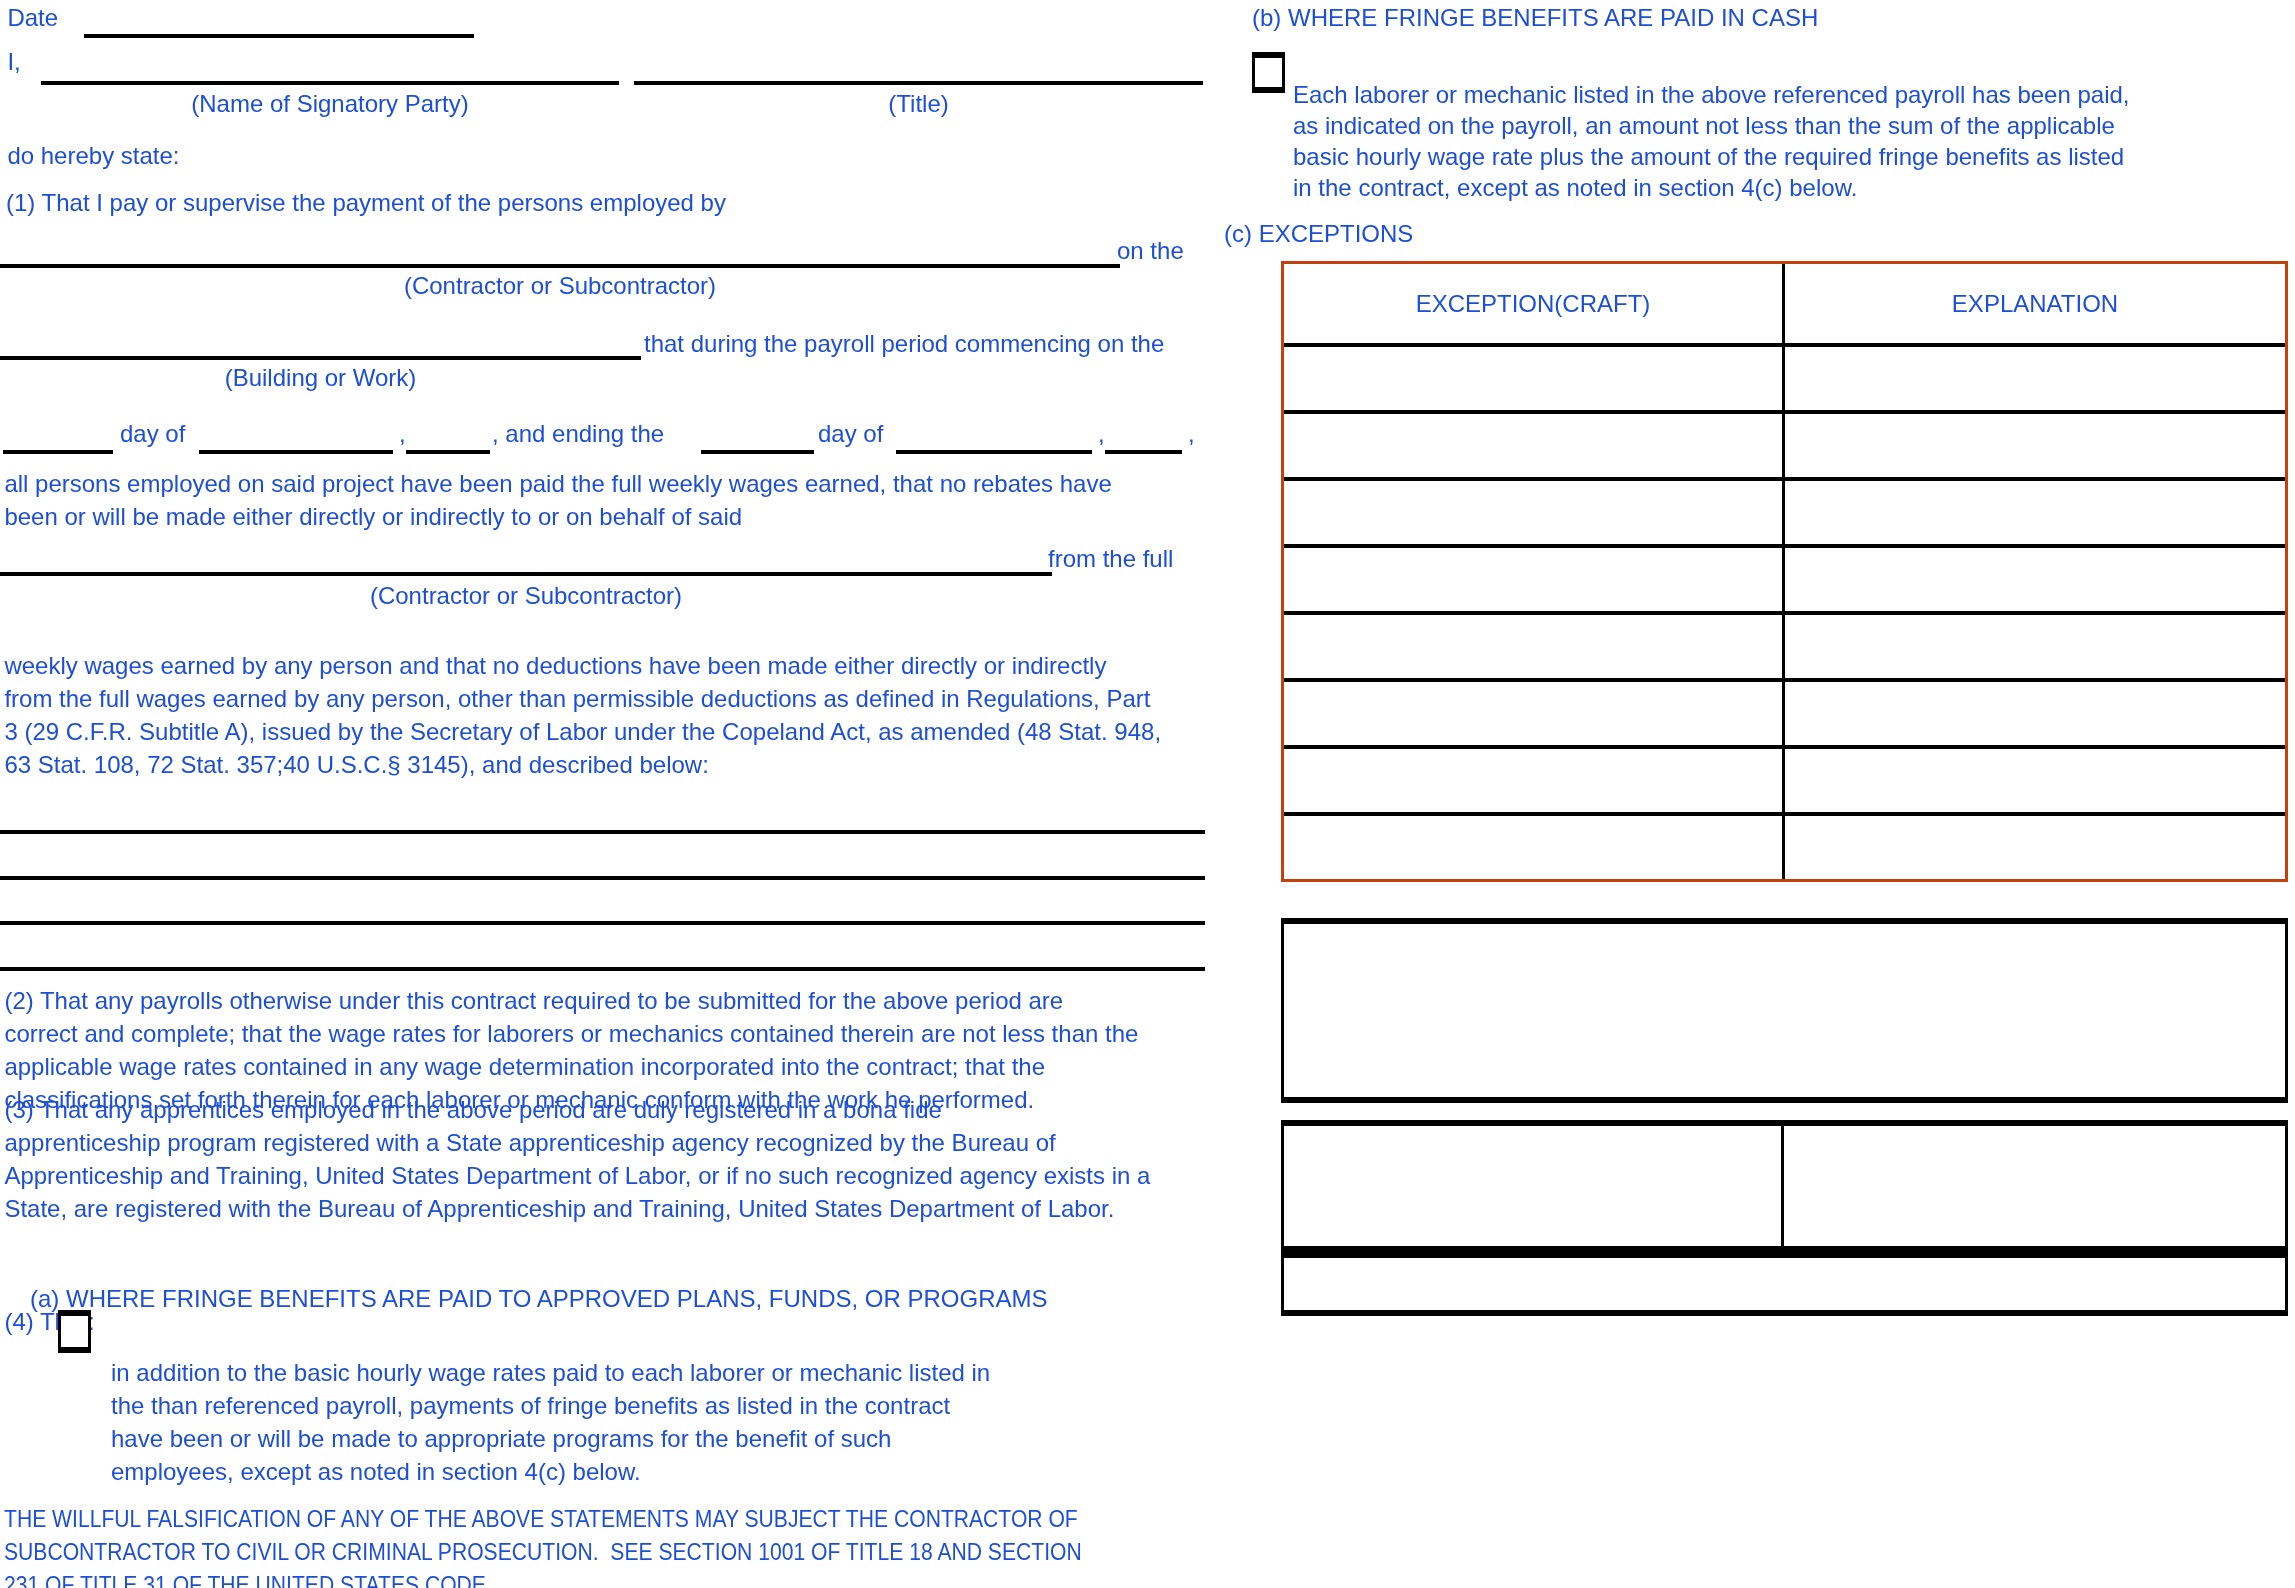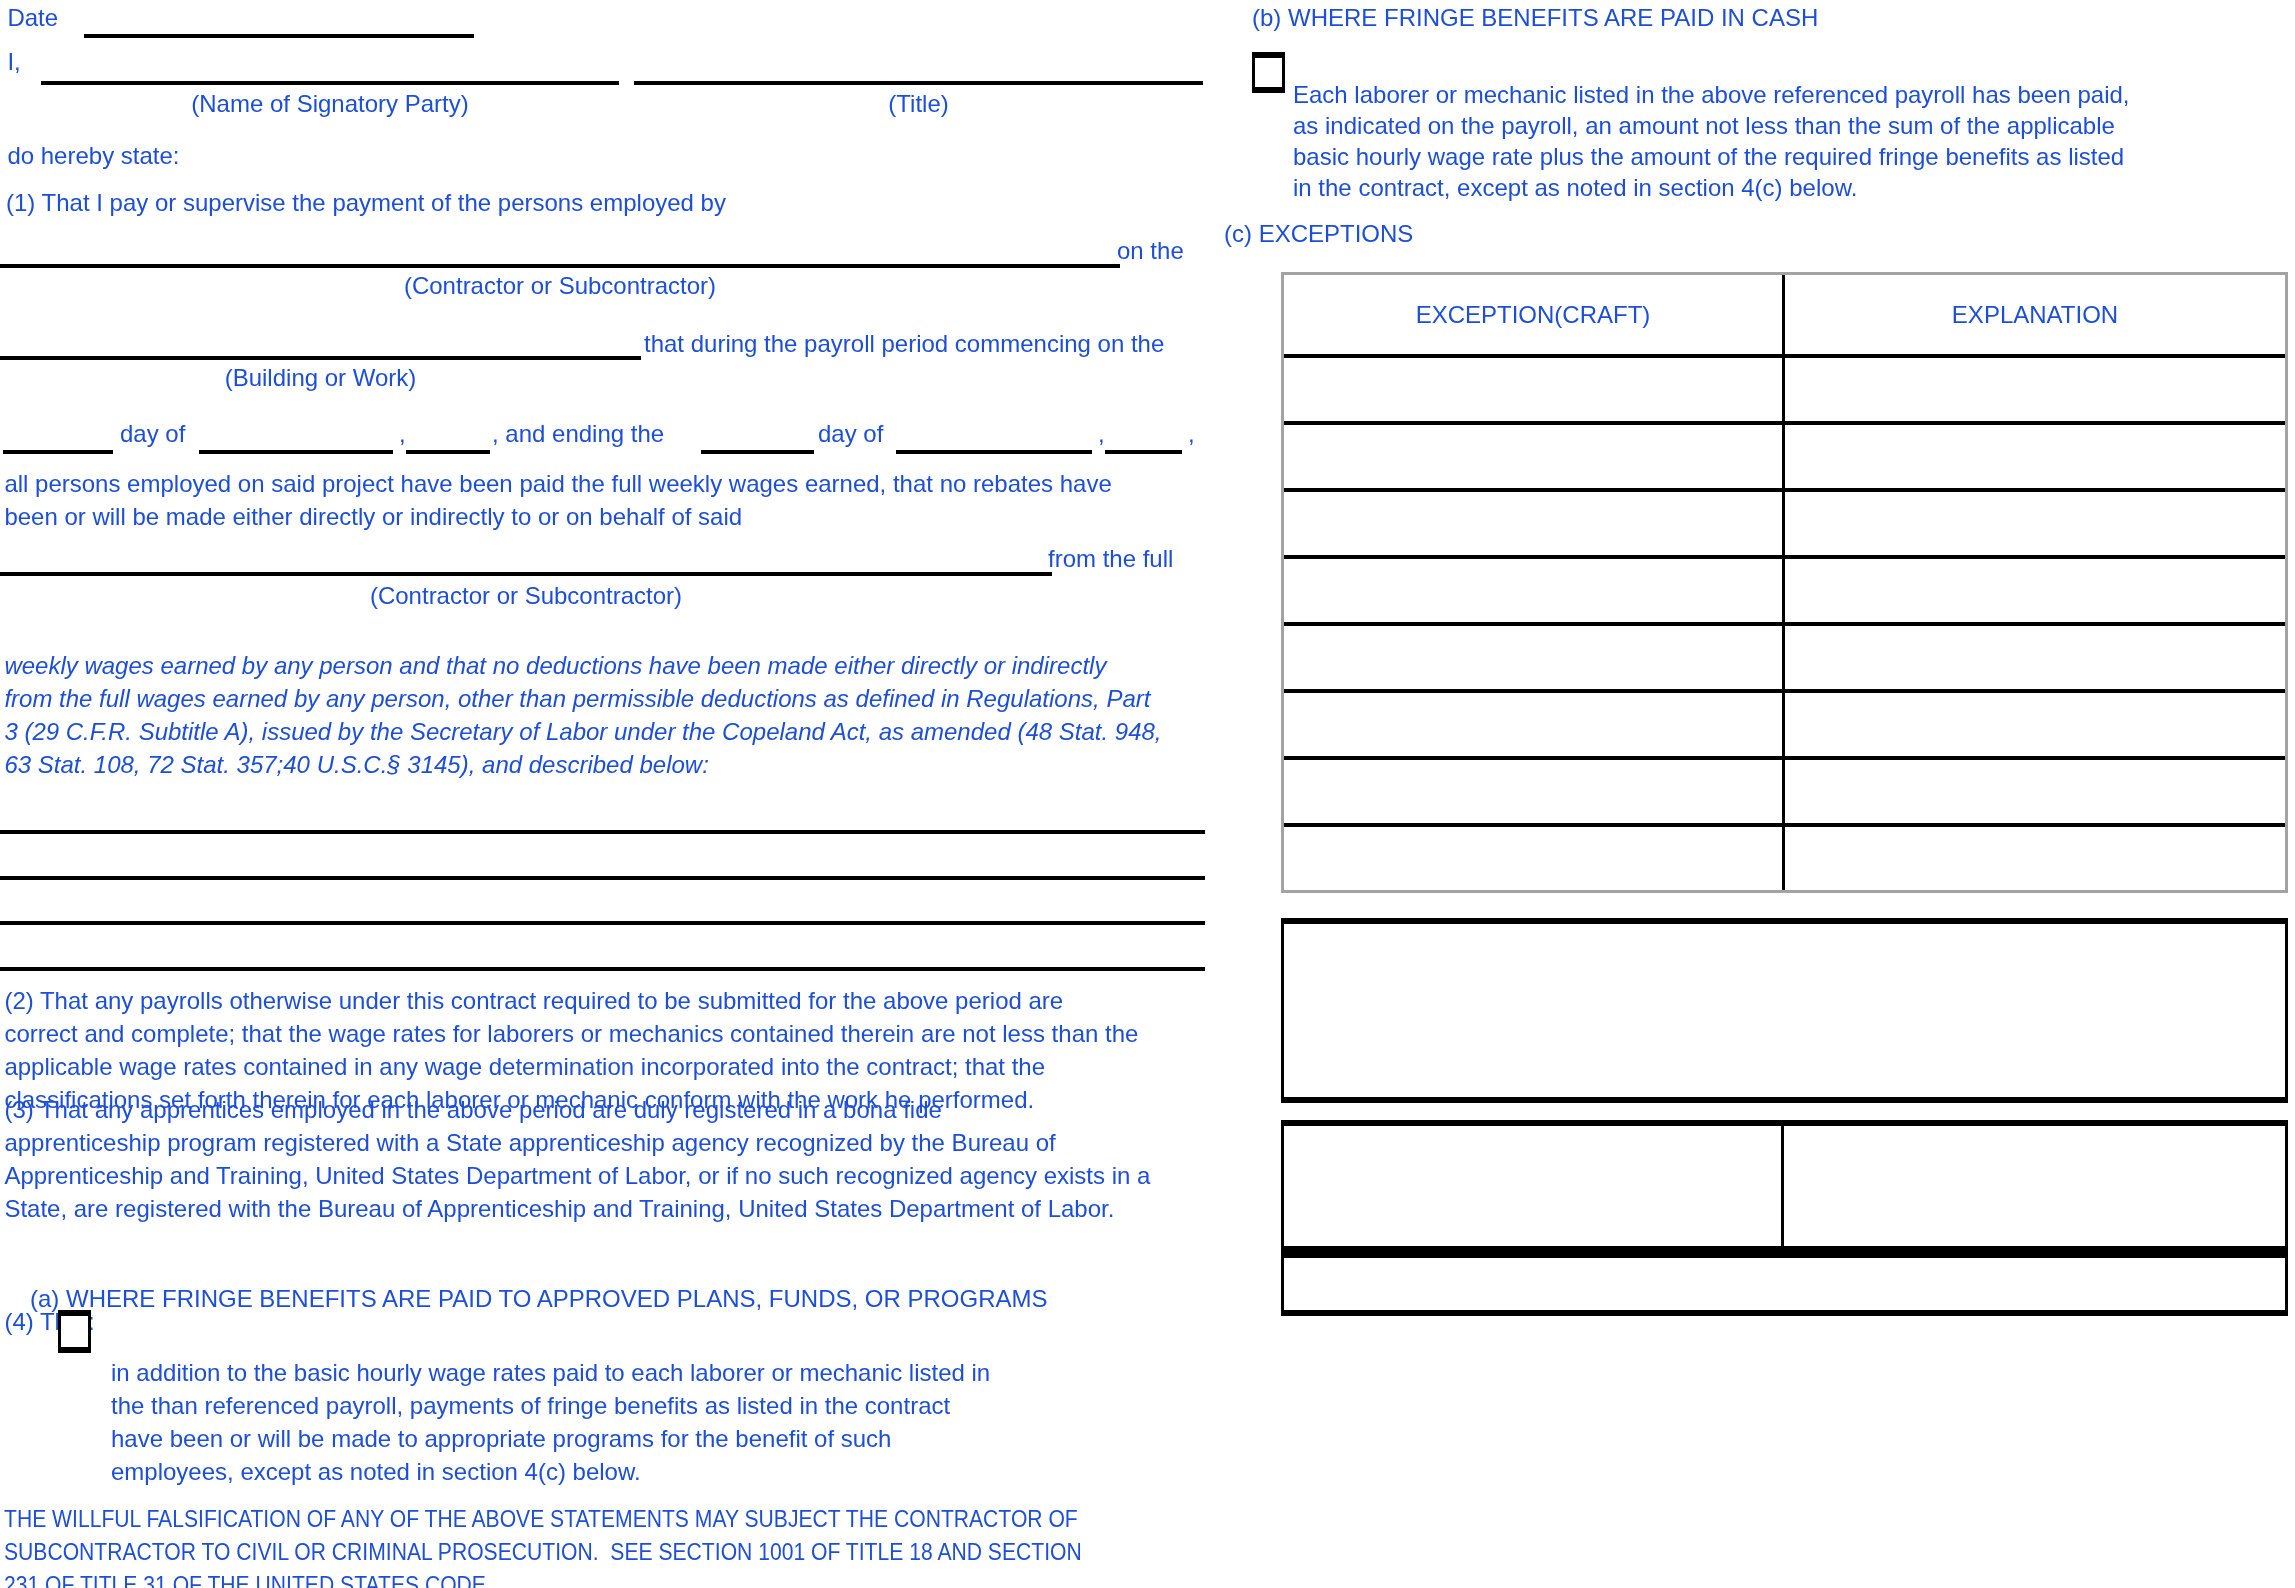--- a/index.html
+++ b/index.html
@@ -24,22 +24,22 @@
     position: absolute;
     background: #fff;
     border: 3.7px solid #000;
     border-top-width: 6.7px;
     border-bottom-width: 6.7px;
   }
   .condensed { transform: scaleX(0.88); transform-origin: 0 0; }
 
   .xtable {
     position: absolute;
-    left: 1281px; top: 272px; width: 1007px;
-    border: 3px solid #a3a3a3;
+    left: 1281px; top: 261px; width: 1007px;
+    border: 3px solid #c2410c;
     background: #fff;
   }
   .xhead { display: flex; height: 79px; }
   .hcell { display: flex; align-items: center; justify-content: center; }
   .xrow { display: flex; height: 67px; border-top: 4.4px solid #000; }
   .c1 { width: 501px; border-right: 3px solid #000; }
   .c2 { flex: 1; }
 
   .blankbox {
     position: absolute;
@@ -90,21 +90,21 @@
 
   <div class="para" style="left:4.4px;top:467px;">
     <div>all persons employed on said project have been paid the full weekly wages earned, that no rebates have</div>
     <div>been or will be made either directly or indirectly to or on behalf of said</div>
   </div>
 
   <div class="t" style="left:1048px;top:544px;">from the full</div>
   <div class="rule thick" style="left:0px;top:572px;width:1052px;"></div>
   <div class="cap" style="left:0px;width:1052px;top:581px;">(Contractor or Subcontractor)</div>
 
-  <div class="para" style="left:4.4px;top:649px;font-style:italic;">
+  <div class="para" style="left:4.4px;top:649px;">
     <div>weekly wages earned by any person and that no deductions have been made either directly or indirectly</div>
     <div>from the full wages earned by any person, other than permissible deductions as defined in Regulations, Part</div>
     <div>3 (29 C.F.R. Subtitle A), issued by the Secretary of Labor under the Copeland Act, as amended (48 Stat. 948,</div>
     <div>63 Stat. 108, 72 Stat. 357;40 U.S.C.§ 3145), and described below:</div>
   </div>
 
   <div class="rule" style="left:0px;top:830px;width:1205px;"></div>
   <div class="rule" style="left:0px;top:876px;width:1205px;"></div>
   <div class="rule" style="left:0px;top:921px;width:1205px;"></div>
   <div class="rule" style="left:0px;top:967px;width:1205px;"></div>

